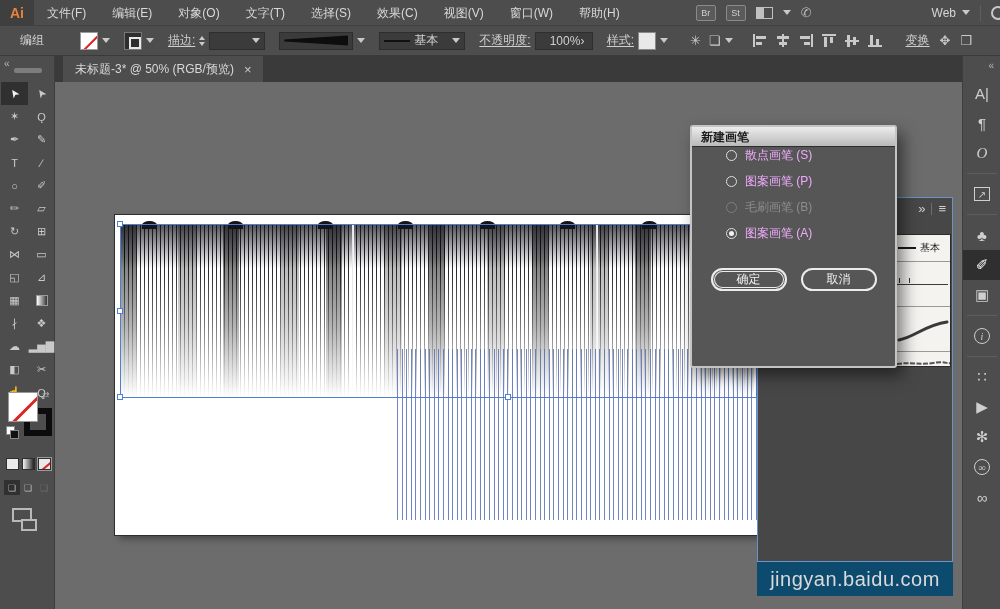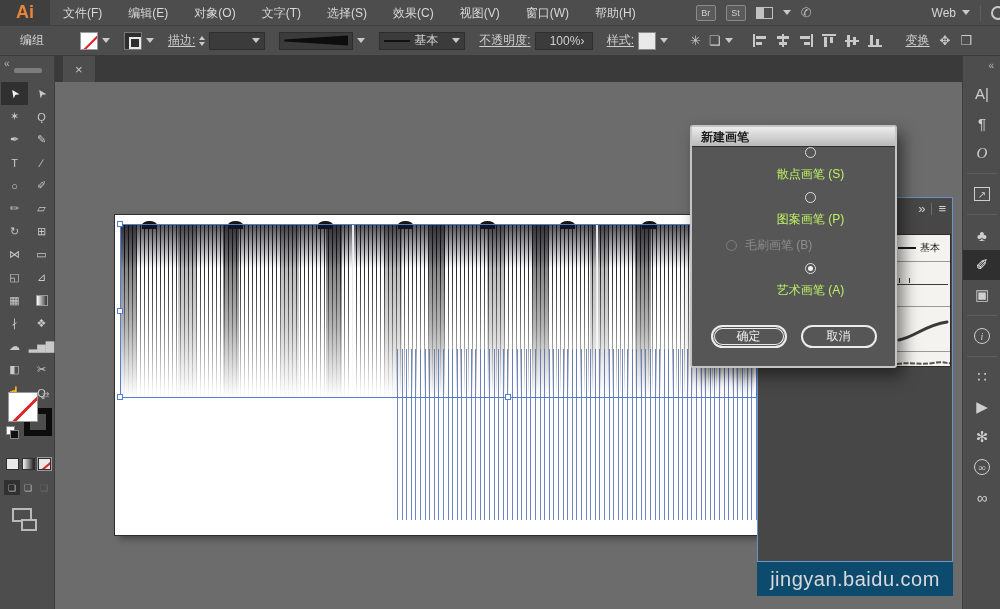--- a/index.html
+++ b/index.html
@@ -4,22 +4,22 @@
 <style>
   * { margin:0; padding:0; box-sizing:border-box; }
   body { font-family:"Liberation Sans", sans-serif; background:#222; }
   .stage { position:relative; width:1000px; height:609px; overflow:hidden;
            background:#6c6c6c; font-family:"Liberation Sans", sans-serif; }
   .abs { position:absolute; }
 
   
   #menu-bar { left:0; top:0; width:1000px; height:26px; background:#4d4d4d;
               display:flex; align-items:center; z-index:40; border-bottom:1px solid #404040;}
-  #app-logo { width:50px; height:26px; display:flex; align-items:center; justify-content:center;
-              color:#e8833a; font-weight:bold; font-size:18px; background:#3f3f3f; }
+  #app-logo { width:34px; height:26px; display:flex; align-items:center; justify-content:center;
+              color:#e8833a; font-weight:bold; font-size:14px; background:#3f3f3f; }
   .menu-item { color:#d8d8d8; font-size:12px; padding:0 13px; line-height:26px; cursor:default; }
   .mb-right { margin-left:auto; display:flex; align-items:center; gap:10px; padding-right:4px; }
   .badge { width:20px; height:16px; border:1px solid #8a8a8a; border-radius:2px; color:#d0d0d0;
            font-size:9px; display:flex; align-items:center; justify-content:center; background:#5a5a5a; }
   .icon-arrange { width:17px; height:12px; border:1px solid #c0c0c0; position:relative; }
   .icon-arrange::before { content:''; position:absolute; left:0; top:0; width:7px; height:10px; background:#c0c0c0; }
   .chev { width:0; height:0; border-left:4px solid transparent; border-right:4px solid transparent;
           border-top:5px solid #c9c9c9; display:inline-block; }
   .touch-glyph { color:#b9b9b9; font-size:13px; }
   #workspace-switcher { display:flex; align-items:center; gap:6px; margin-left:110px; color:#d6d6d6; font-size:12px; }
@@ -166,21 +166,21 @@
             border:2px solid #c4c4c4; border-radius:3px; z-index:20;
             box-shadow:6px 8px 16px rgba(0,0,0,0.5); }
   #dialog-title { height:20px; background:linear-gradient(#ececec,#b9b9b9); color:#1c1c1c;
                   font-size:12px; font-weight:bold; line-height:20px; padding-left:9px;
                   border-bottom:1px solid #2d2d2d; }
   #dialog-prompt { color:#e2e2e2; font-size:12px; margin:24px 0 14px 28px; }
   .radio-row { display:flex; align-items:center; gap:8px; margin:0 0 9px 34px; font-size:12px; }
   .radio { width:11px; height:11px; border-radius:50%; border:1.5px solid #dedede; position:relative; }
   .radio-row.disabled { color:#8d8d8d; }
   .radio-row.disabled .radio { border-color:#7e7e7e; }
-  .radio-row.enabled { color:#bef264;flex-direction:column; }
+  .radio-row.enabled { color:#f0abfc; }
   .radio-row.selected .radio::after { content:''; position:absolute; left:2px; top:2px; width:5px; height:5px;
                                       border-radius:50%; background:#f2f2f2; }
   #dialog-buttons { display:flex; justify-content:center; gap:14px; margin-top:26px; }
   .dlg-btn { min-width:76px; height:23px; border-radius:12px; border:2px solid #ececec;
              background:transparent; color:#f0f0f0; font-size:12px; font-family:inherit; cursor:default; }
   .dlg-btn.primary { box-shadow:0 0 0 1px #565656 inset, 0 0 0 2px #ececec inset; }
 
   
   #dock { left:962px; top:56px; width:38px; height:553px; background:#4d4d4d; z-index:35;
           border-left:1px solid #3d3d3d; }
@@ -278,21 +278,21 @@
         <div class="radio-row enabled">
           <span class="radio"></span>
           <span>图案画笔 (P)</span>
         </div>
         <div class="radio-row disabled">
           <span class="radio"></span>
           <span>毛刷画笔 (B)</span>
         </div>
         <div class="radio-row enabled selected">
           <span class="radio"></span>
-          <span>艺术画笔 (A)</span>
+          <span>图案画笔 (A)</span>
         </div>
       </div>
     <div id="dialog-buttons">
       <button class="dlg-btn primary">确定</button>
       <button class="dlg-btn">取消</button>
     </div>
   </div>
 
   <div class="abs" id="menu-bar">
     <div id="app-logo">Ai</div>
@@ -382,20 +382,21 @@
       <span class="mini ai5"></span>
       <span class="mini ai6"></span>
     </div>
     <span class="underl" style="margin:0 10px">变换</span>
     <span class="cb-icon">✥</span>
     <span class="cb-icon" style="margin-left:10px">❒</span>
   </div>
 
   <div class="abs" id="tab-bar">
     <div id="document-tab">
+      <span>未标题-3* @ 50% (RGB/预览)</span>
       <span id="tab-close">×</span>
     </div>
   </div>
 
   <div class="abs" id="tools-panel">
     <span id="tools-collapse">«</span>
     <span id="tools-grip"></span>
     <div id="tools-grid">
         <div class="tool active">
           <span class="rot-ul">➤</span>

